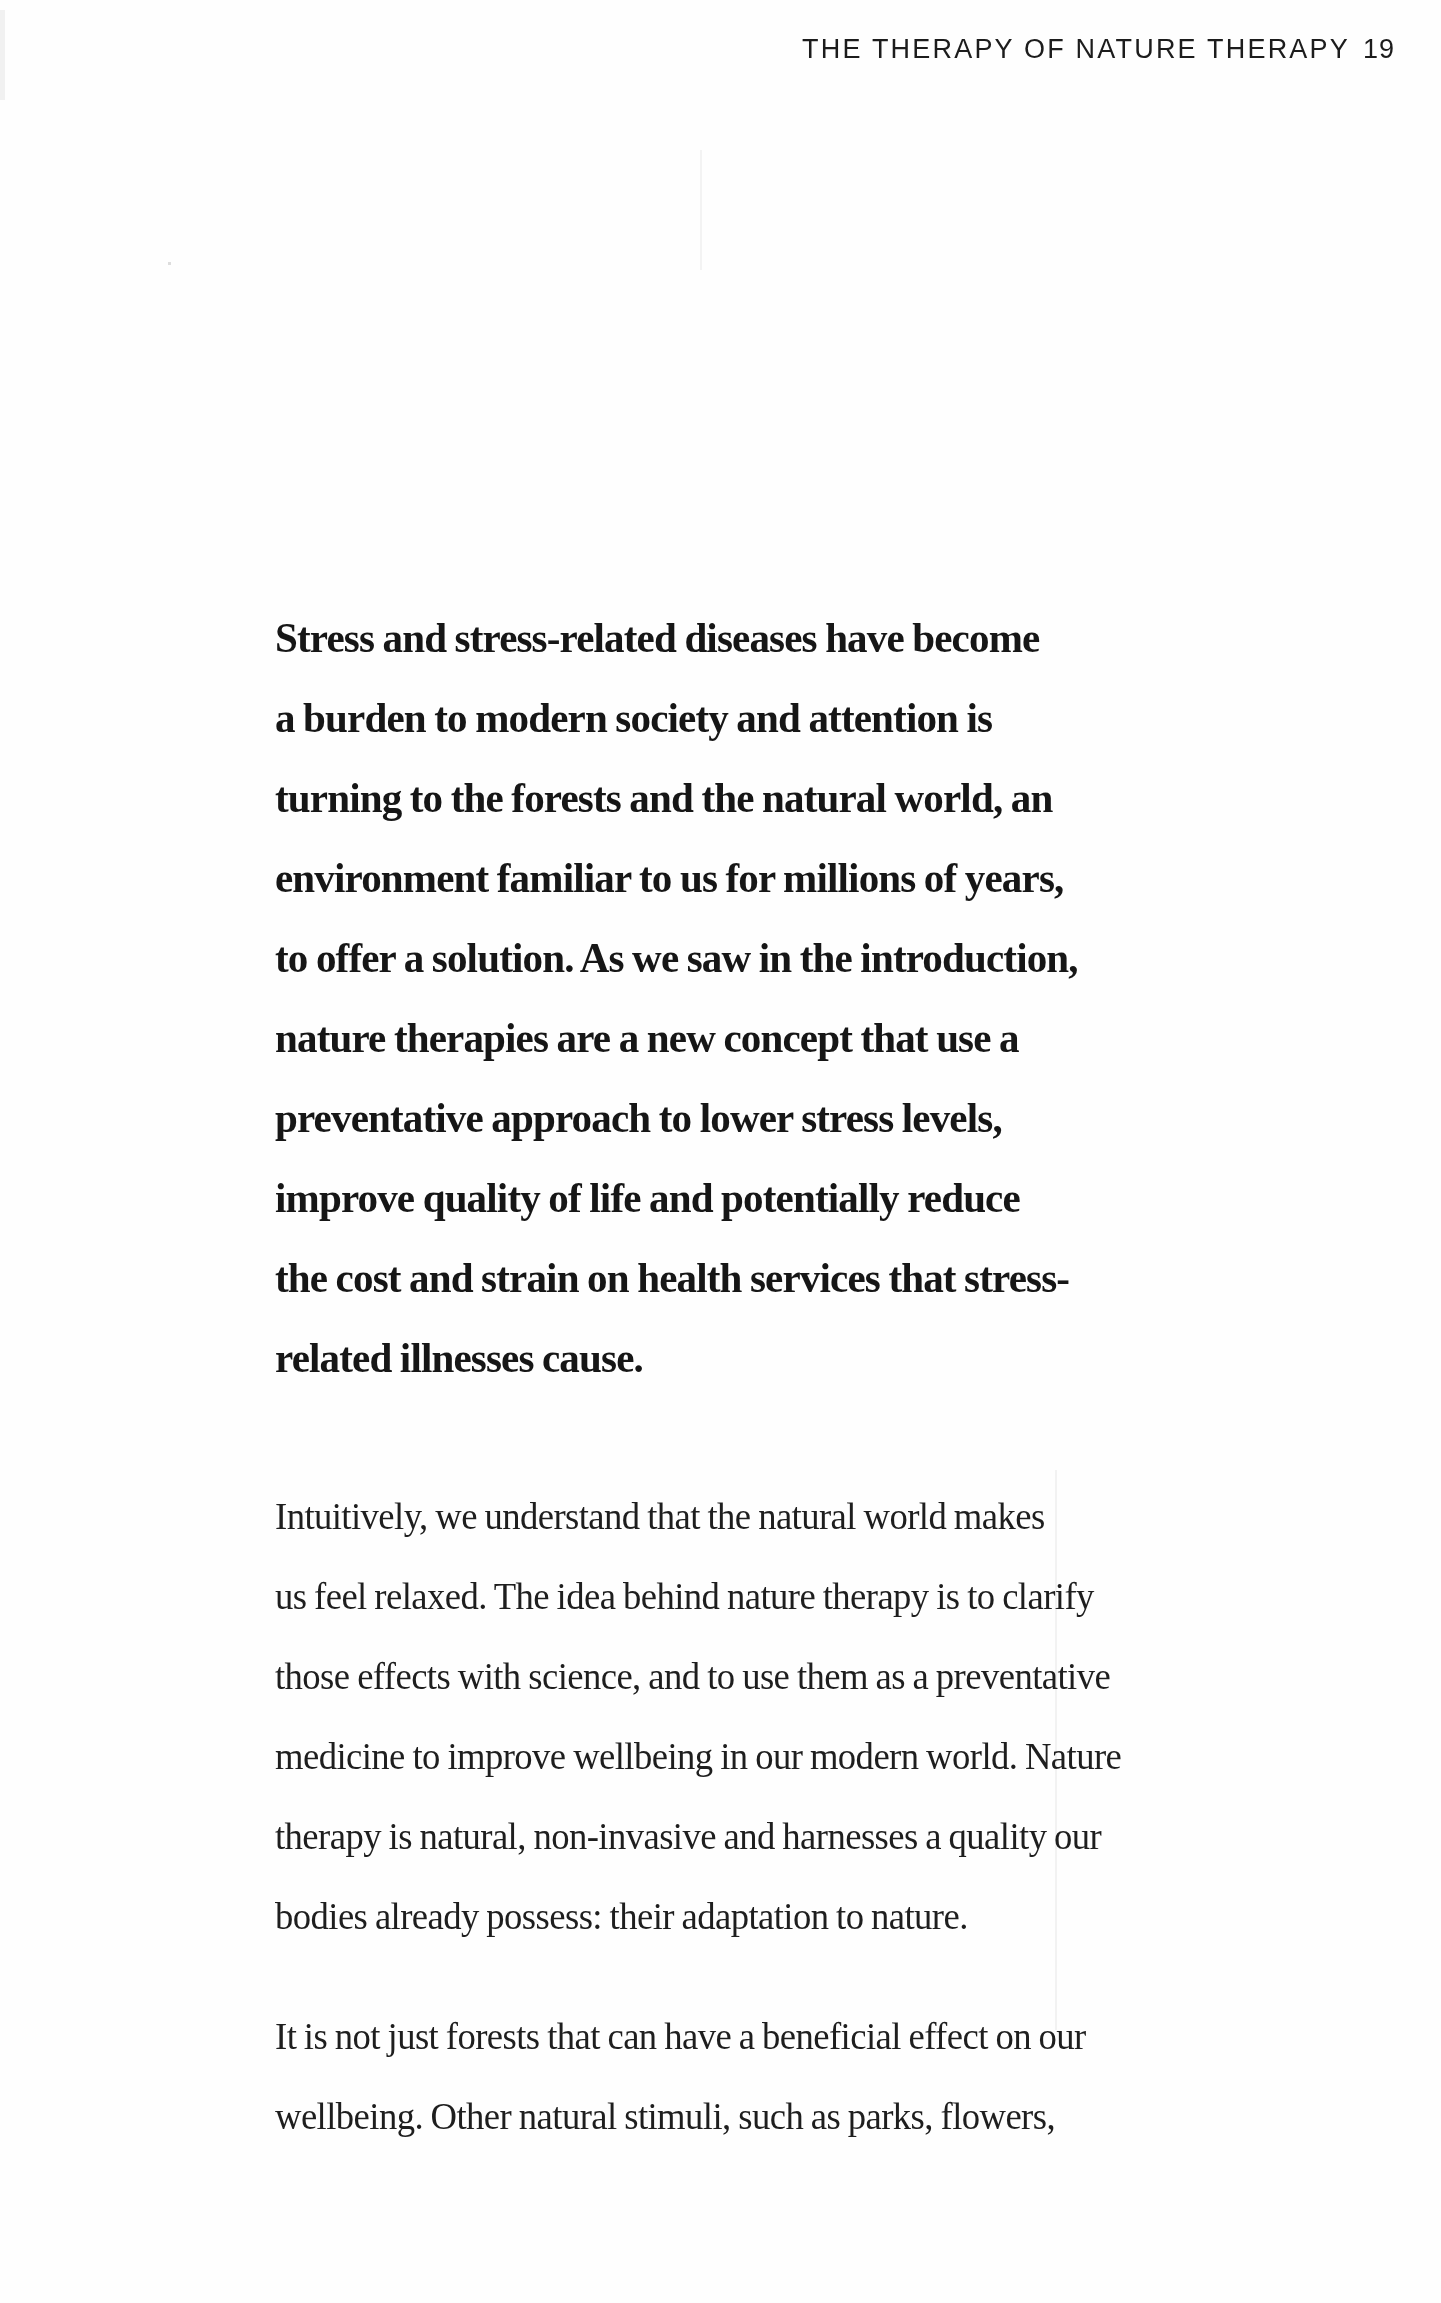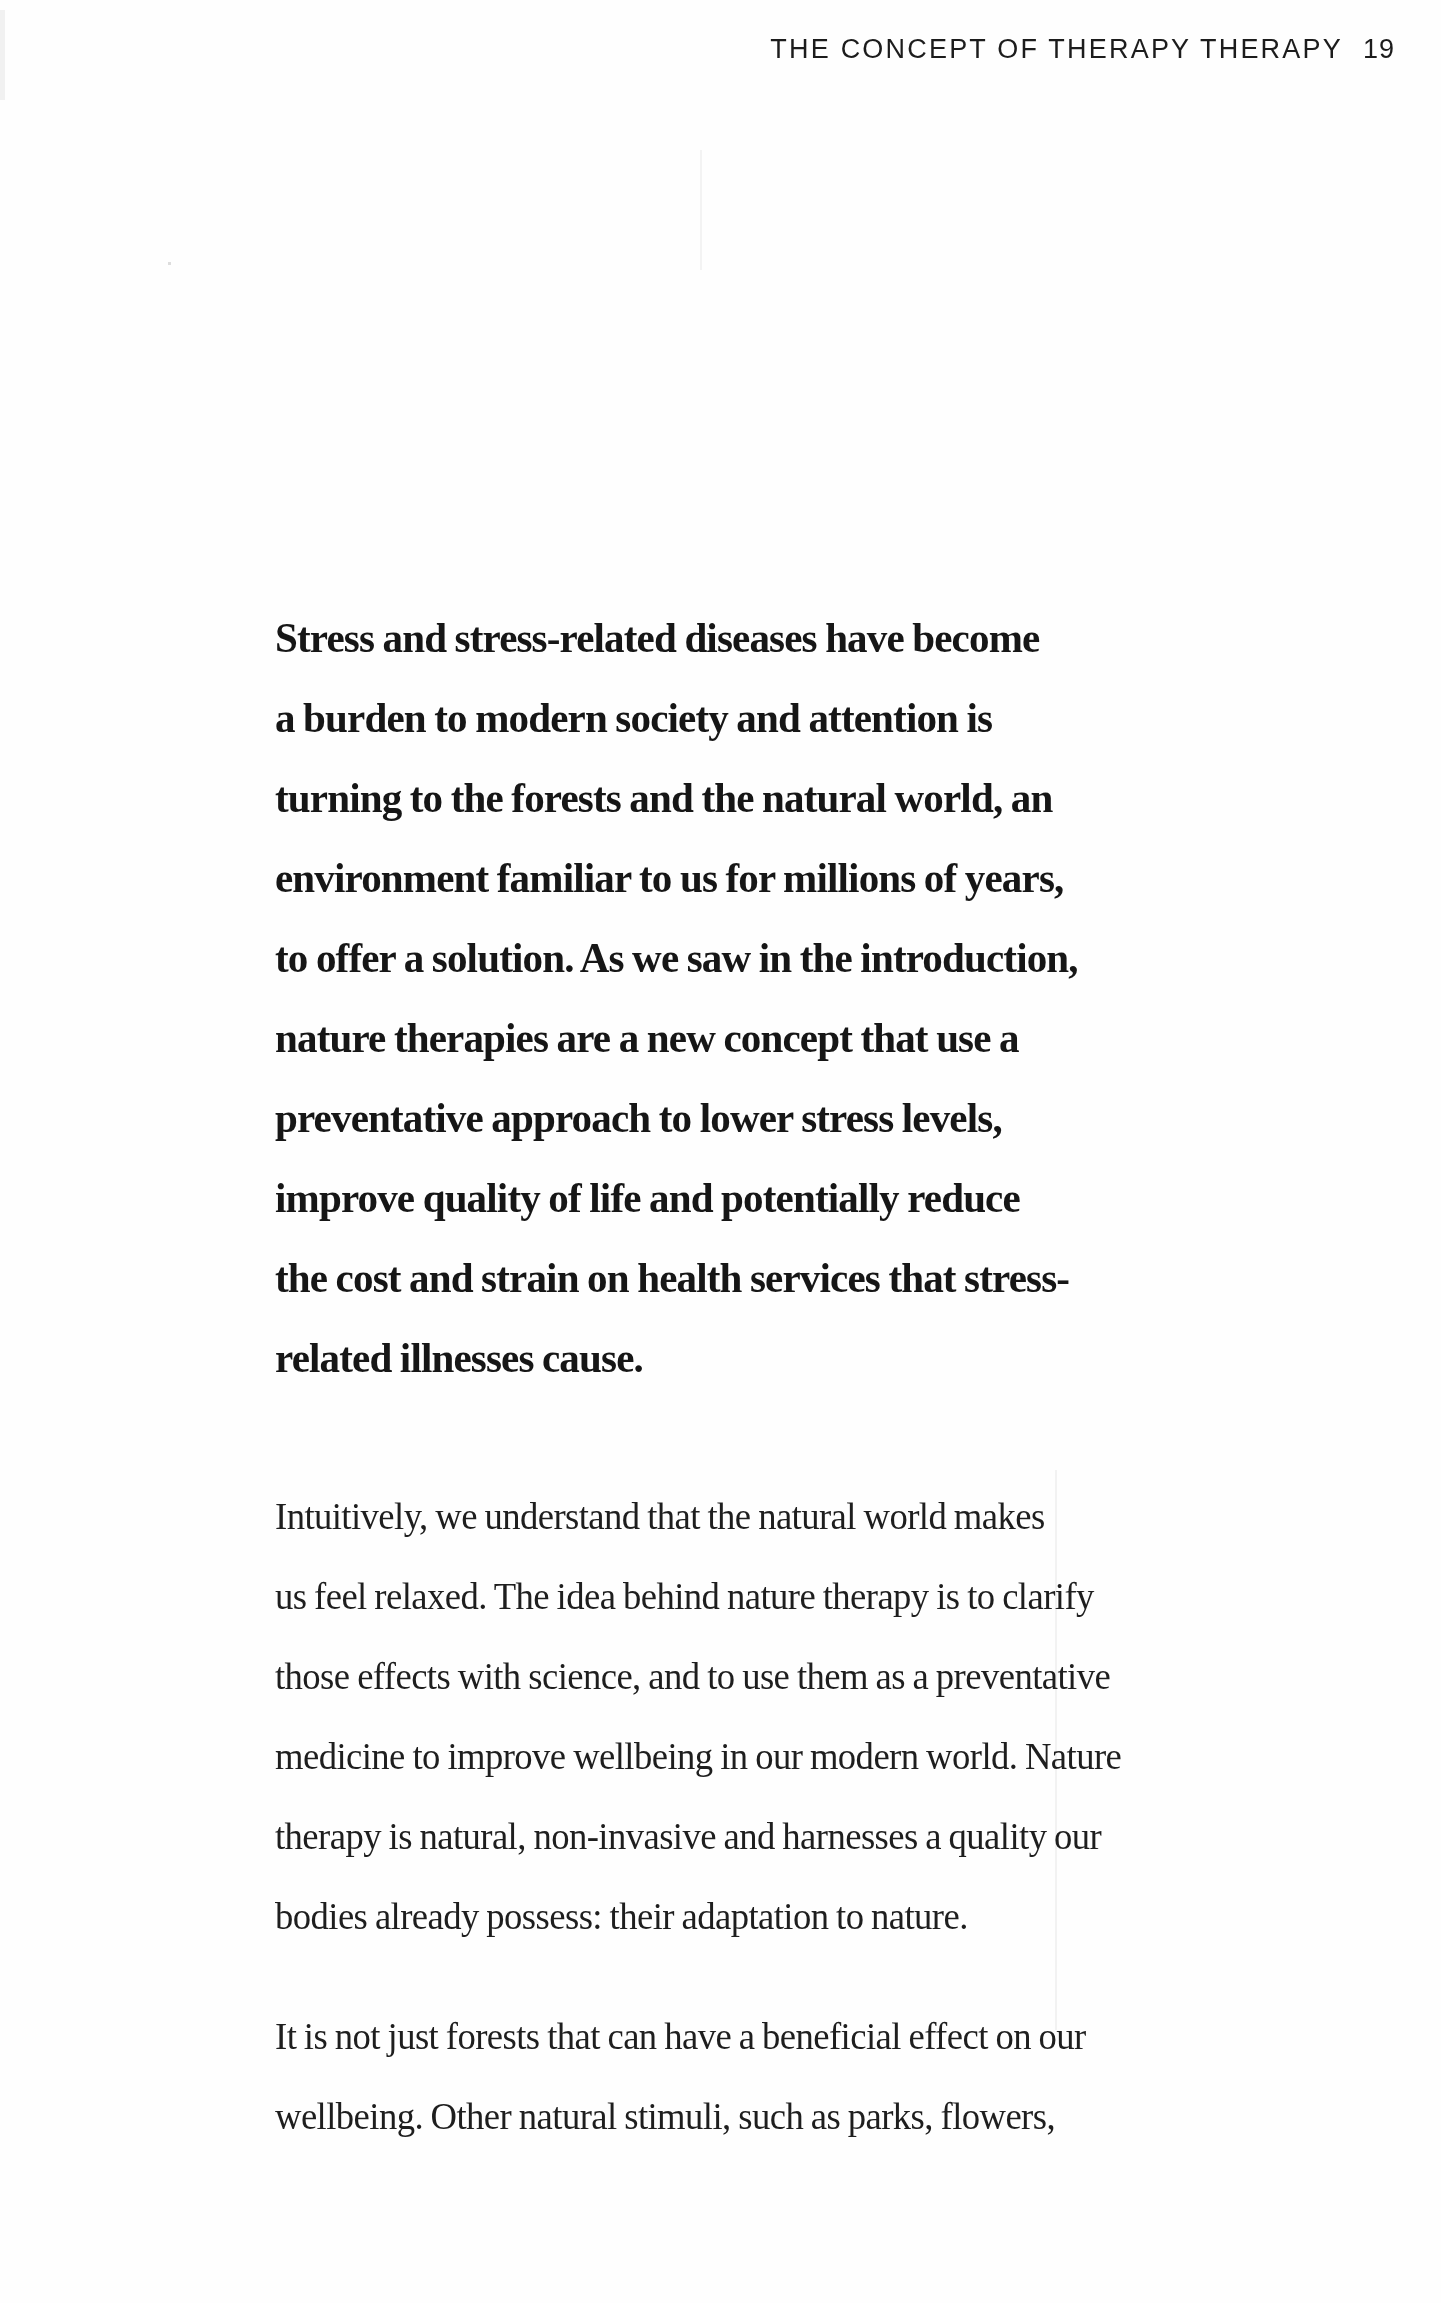--- a/index.html
+++ b/index.html
@@ -19,21 +19,21 @@
     position: absolute;
     top: 34px;
     right: 46px;
     font-family: "Liberation Sans", sans-serif;
     font-size: 27px;
     letter-spacing: 2.2px;
     color: #1c1c1c;
     white-space: nowrap;
   }
   .running-head .page-num {
-    margin-left: 20px;
+    margin-left: 13px;
     letter-spacing: 1px;
   }
   .lead {
     position: absolute;
     left: 275px;
     top: 598px;
     font-family: "Liberation Serif", serif;
     font-weight: bold;
     font-size: 43px;
     line-height: 80px;
@@ -75,21 +75,21 @@
 </style>
 </head>
 <body>
 
 <div class="scan-mark mark-a"></div>
 <div class="scan-mark mark-b"></div>
 <div class="scan-mark mark-c"></div>
 <div class="scan-mark mark-d"></div>
 
 <div class="running-head">
-  <span>THE CONCEPT OF THERAPY THERAPY</span><span class="page-num">19</span>
+  <span>THE THERAPY OF NATURE THERAPY</span><span class="page-num">19</span>
 </div>
 
 <div class="lead">
   <span class="line">Stress and stress-related diseases have become</span>
   <span class="line">a burden to modern society and attention is</span>
   <span class="line">turning to the forests and the natural world, an</span>
   <span class="line">environment familiar to us for millions of years,</span>
   <span class="line">to offer a solution. As we saw in the introduction,</span>
   <span class="line">nature therapies are a new concept that use a</span>
   <span class="line">preventative approach to lower stress levels,</span>

